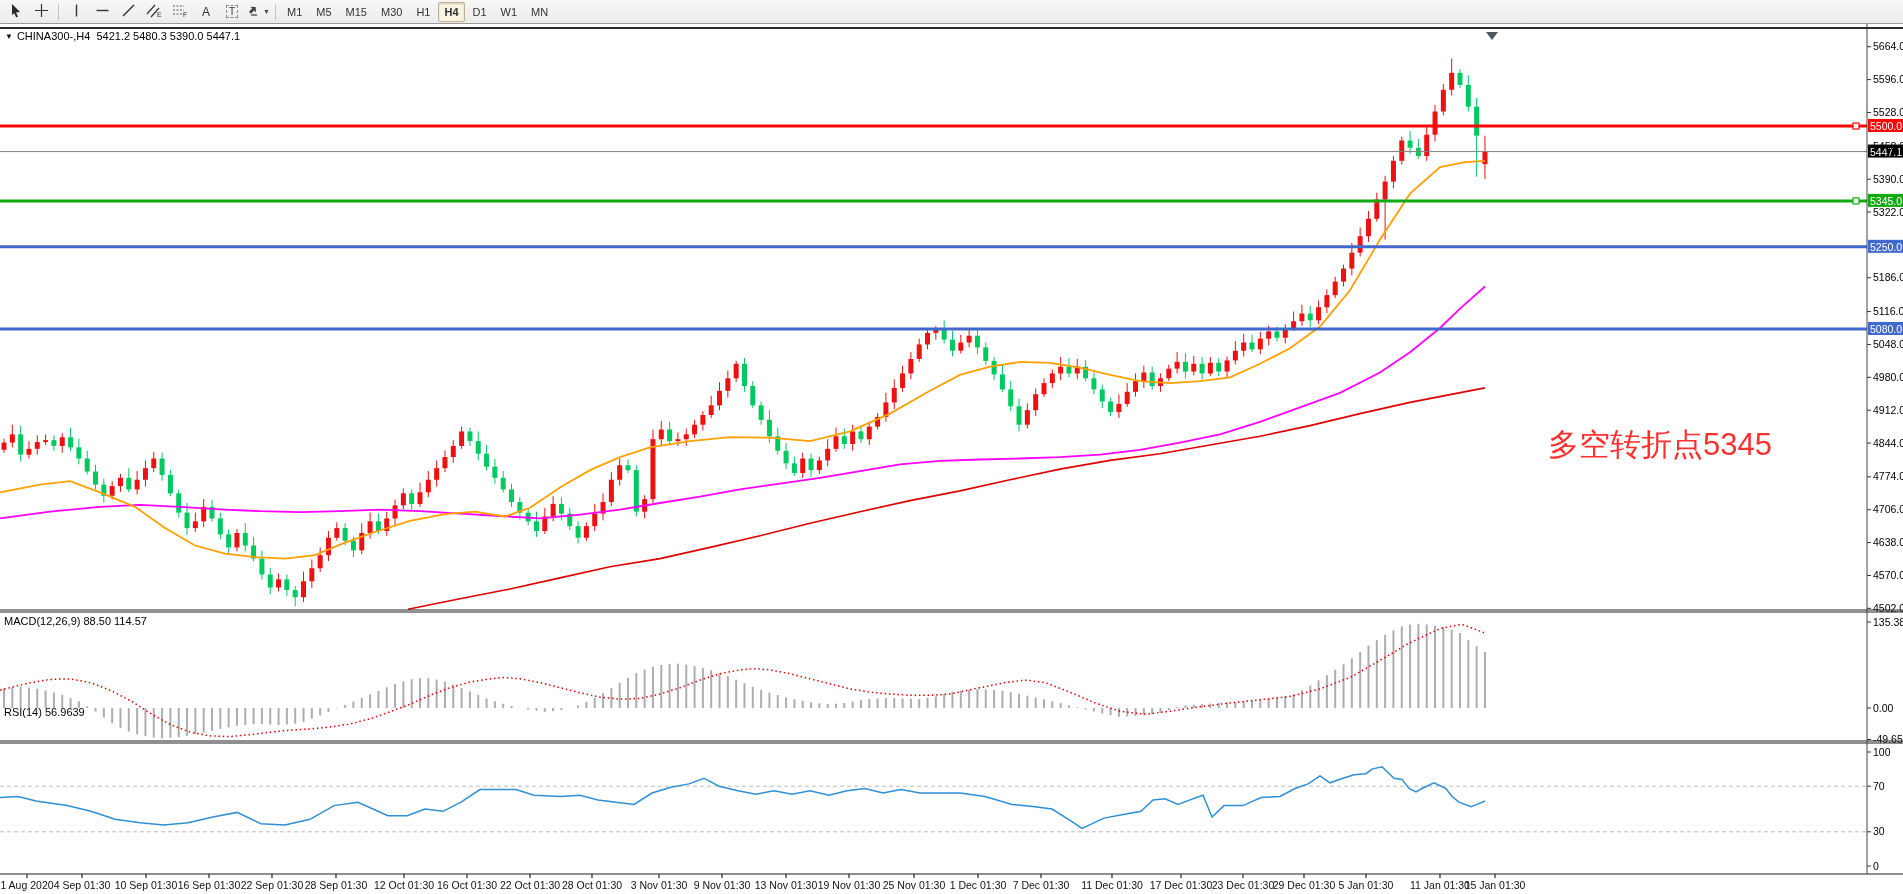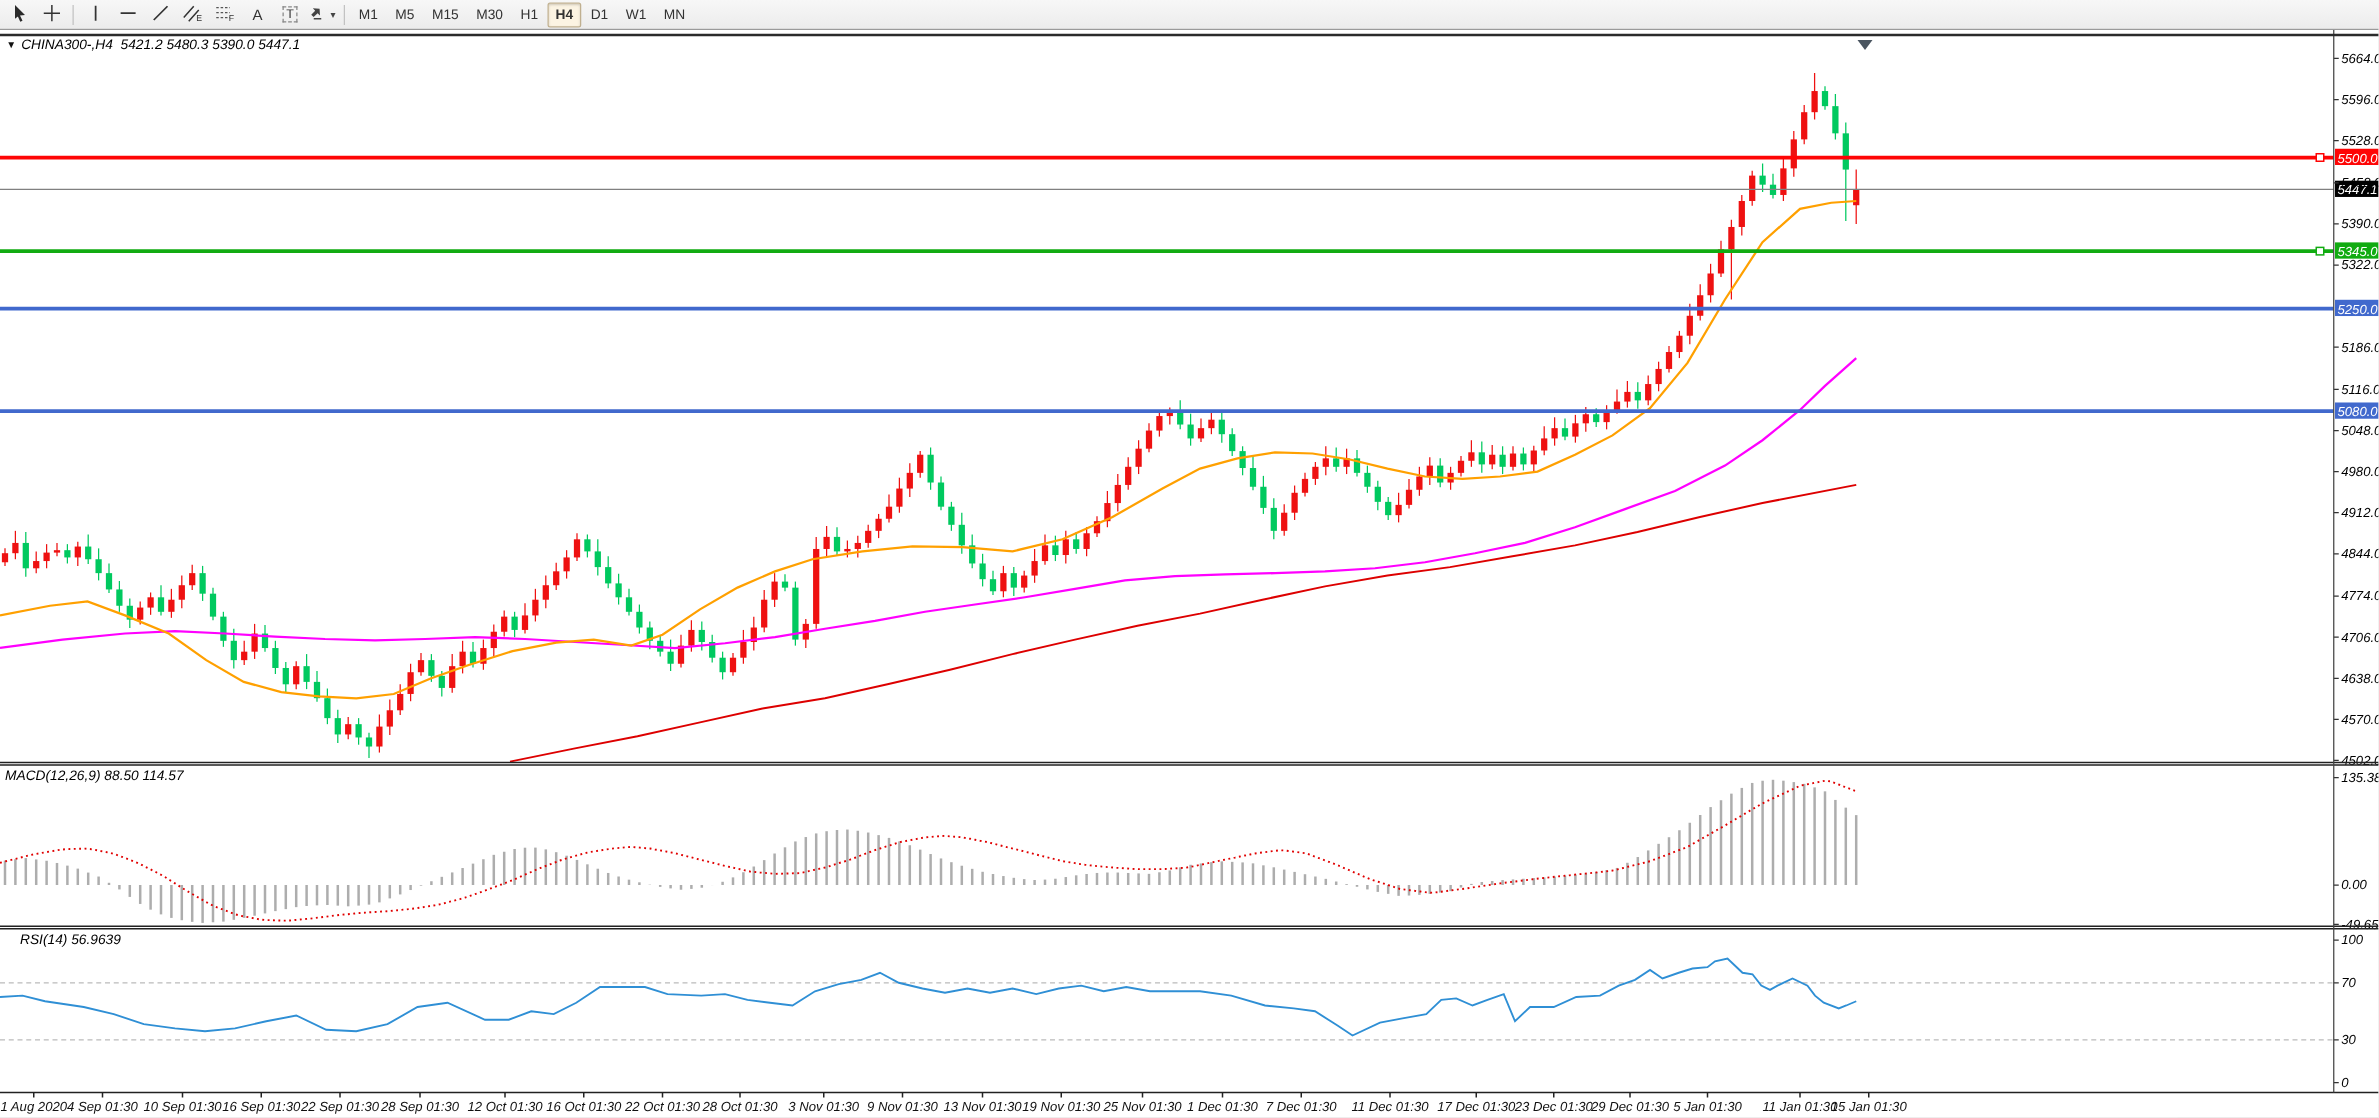--- a/index.html
+++ b/index.html
@@ -8,27 +8,27 @@
   
   #toolbar{position:absolute;left:0;top:0;width:1903px;height:24px;background:linear-gradient(#f7f7f7,#ececec);
            border-bottom:1px solid #9a9a9a;display:flex;align-items:center;padding-left:2px;box-sizing:border-box;}
   .tbtn{height:20px;min-width:24px;margin:0 1px;display:flex;align-items:center;justify-content:center;
         border:1px solid transparent;border-radius:2px;color:#333;font-size:12px;cursor:default;box-sizing:border-box;}
   .tbtn.active{background:#fcf4e3;border:1px solid #c0b090;box-shadow:inset 0 1px 2px rgba(0,0,0,.18);font-weight:bold;}
   .tsep{width:1px;height:16px;background:#c2c2c2;margin:0 4px;}
   .tf{font-size:11px;color:#333;padding:0 5px;text-align:center;}
   .dd{font-size:8px;color:#444;margin-left:2px;}
   
-  #chartwrap{position:absolute;left:0;top:24px;width:1742px;height:870px;background:#fff;font-style:italic;}
+  #chartwrap{position:absolute;left:0;top:24px;width:1742px;height:870px;background:#fff;}
   #frameline{position:absolute;left:0;top:3px;width:1903px;height:0;border-top:2px solid #2b2b2b;}
   #title{position:absolute;left:5px;top:6px;font-size:11px;color:#000;white-space:nowrap;z-index:5;}
   #title .marker{font-size:8px;vertical-align:1px;margin-right:4px;color:#111;}
   #macdlabel,#rsilabel{position:absolute;left:4px;font-size:11px;color:#000;z-index:5;white-space:nowrap;}
   #macdlabel{top:591px;text-align:right;}
-  #rsilabel{top:722px;margin-left:12px;}
+  #rsilabel{top:682px;}
   #annotation{position:absolute;z-index:6;font-weight:400;white-space:nowrap;line-height:1;}
   svg text{font-family:"Liberation Sans",sans-serif;}
 </style>
 </head>
 <body>
 
 <div id="root">
   <div id="toolbar">
       <div class="tbtn">
         <span><svg width="15" height="15">
@@ -97,20 +97,21 @@
     <div id="frameline"></div>
     <div id="title">
       <span class="marker">▼</span><span>CHINA300-,H4</span>&nbsp;&nbsp;<span>5421.2 5480.3 5390.0 5447.1</span>
     </div>
     <div id="macdlabel">
       <span>MACD(12,26,9)</span>&nbsp;<span>88.50 114.57</span>
     </div>
     <div id="rsilabel">
       <span>RSI(14)</span>&nbsp;<span>56.9639</span>
     </div>
+    <div id="annotation" style="left: 1548px; top: 405px; color: rgb(255, 48, 48); font-size: 31px;">多空转折点5345</div>
     <svg id="chartsvg" width="1903" height="870">
         <g>
           <g>
             <line x1="4" y1="414.6951" x2="4" y2="428.7108" stroke="#ee1111" stroke-width="1"></line>
             <rect x="1.5" y="418.5615" width="5" height="7.249499999999955" fill="#ee1111"></rect>
             <line x1="12.32" y1="400.6794" x2="12.32" y2="423.3945" stroke="#ee1111" stroke-width="1"></line>
             <rect x="9.82" y="410.3454" width="5" height="8.21610000000004" fill="#ee1111"></rect>
             <line x1="20.64" y1="401.646" x2="20.64" y2="437.41020000000003" stroke="#00c95f" stroke-width="1"></line>
             <rect x="18.14" y="410.3454" width="5" height="20.29860000000002" fill="#00c95f"></rect>
             <line x1="28.96" y1="417.1116" x2="28.96" y2="434.5104" stroke="#ee1111" stroke-width="1"></line>

